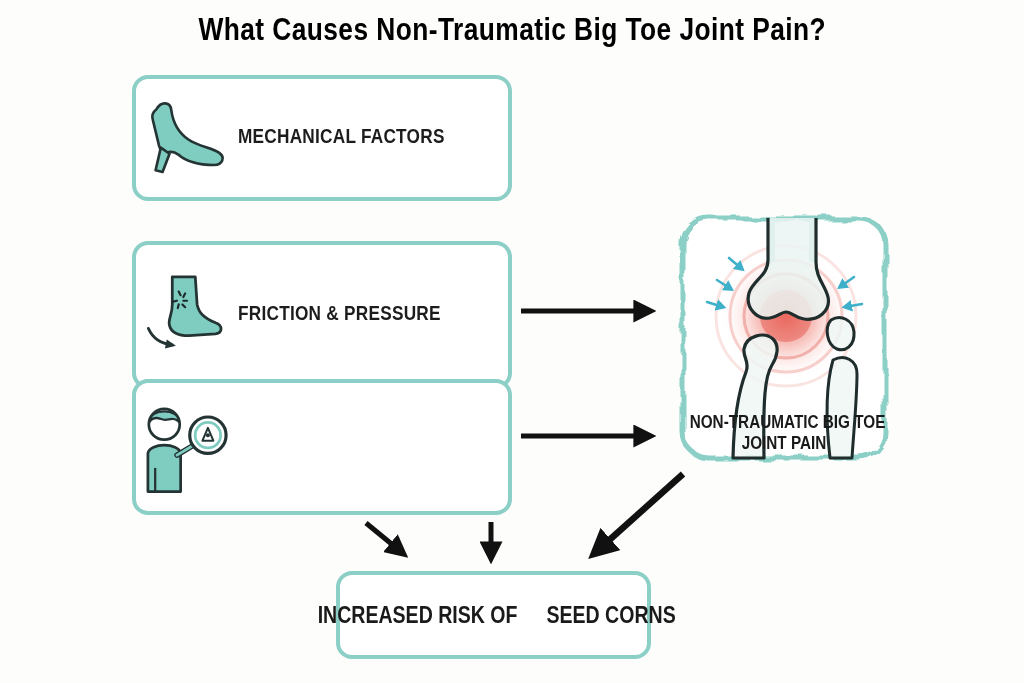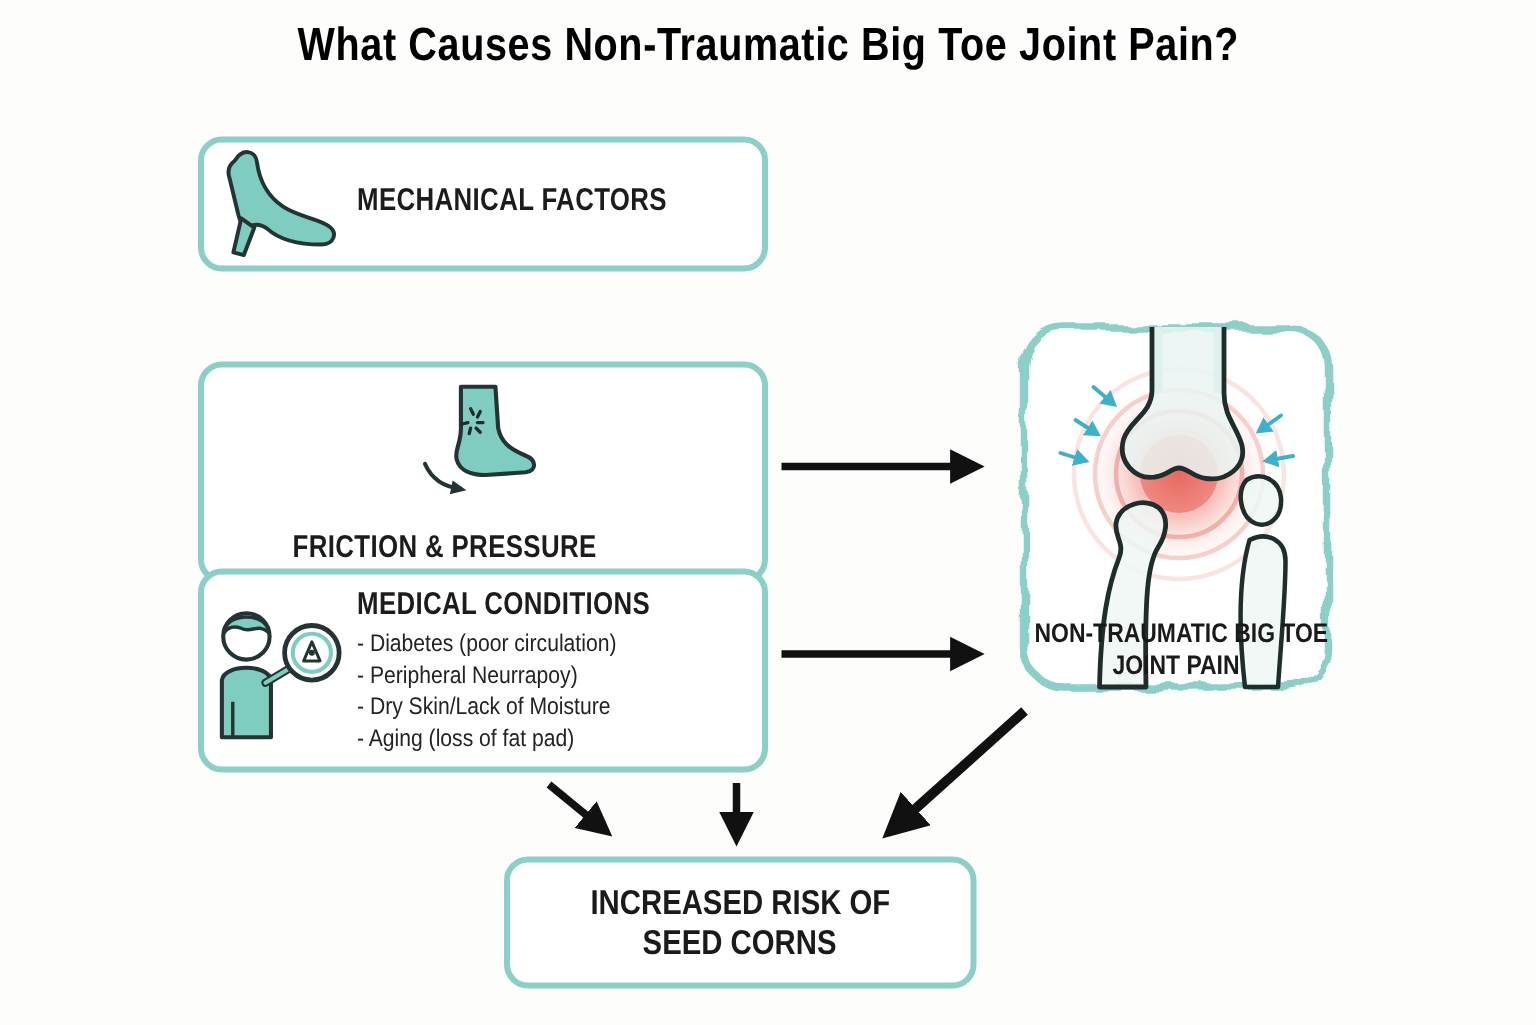--- a/index.html
+++ b/index.html
@@ -13,22 +13,22 @@
     text-align:center; font-size:31px; font-weight:bold; color:#000000;
     white-space:nowrap;
   }
   .title span { display:inline-block; transform:scaleX(0.85); transform-origin:50% 50%; letter-spacing:0.5px; }
 
   .cause-box {
     position:absolute; left:132px; width:380px;
     background:#ffffff; border:4px solid #8bcfc6; border-radius:16px;
     display:flex; align-items:center;
   }
-  .box1 { top:91px;  height:90px; }
-  .box2 { top:241px; height:148px;flex-direction:column; }
+  .box1 { top:75px;  height:126px; }
+  .box2 { top:241px; height:148px; }
   .box3 { top:379px; height:136px; }
   .icon-col { width:102px; display:flex; align-items:center; justify-content:center; flex:0 0 102px; }
   .text-col { flex:1; padding:6px 6px 6px 0; }
   .box-title {
     font-size:21px; font-weight:bold; color:#1c1c1c; white-space:nowrap;
     transform:scaleX(0.82); transform-origin:0 50%; margin-bottom:4px; letter-spacing:0.3px;
   }
   .cause-list { list-style:none; }
   .cause-list li {
     font-size:16px; line-height:21px; color:#232323; white-space:nowrap;
@@ -39,21 +39,21 @@
   .joint-box svg { position:absolute; left:0; top:0; }
   .joint-label {
     position:absolute; left:0; right:0; top:204px; text-align:center;
     font-weight:bold; font-size:18px; line-height:21px; color:#1a1a1a; white-space:nowrap;
   }
   .joint-label span { display:block; transform:scaleX(0.85); transform-origin:50% 50%; }
 
   .outcome-box {
     position:absolute; left:336px; top:571px; width:315px; height:88px;
     background:#ffffff; border:4px solid #8bcfc6; border-radius:16px;
-    display:flex; flex-direction:column; align-items:center; justify-content:center;
+    display:flex; flex-direction:row; align-items:center; justify-content:center;
   }
   .outcome-box span {
     display:block; font-weight:bold; font-size:23px; line-height:27px; color:#1a1a1a;
     transform:scaleX(0.85); transform-origin:50% 50%; white-space:nowrap;
   }
   .arrows { position:absolute; left:0; top:0; pointer-events:none; }
 </style>
 </head>
 <body>
 
@@ -101,29 +101,20 @@
         <path d="M14,27 C14,12 46,12 46,27 C38,20 34,28 26,24 C20,22 16,24 14,27 Z" fill="#7fccc0" stroke="#243434" stroke-width="2.5" stroke-linejoin="round"></path>
         <path d="M12,62 C14,50 46,50 48,62 L48,104 L12,104 Z" fill="#7fccc0" stroke="#243434" stroke-width="3" stroke-linejoin="round"></path>
         <line x1="20" y1="78" x2="20" y2="104" stroke="#243434" stroke-width="2.5"></line>
         <path d="M44,64 L64,52" stroke="#243434" stroke-width="6" stroke-linecap="round"></path>
         <path d="M44,64 L64,52" stroke="#7fccc0" stroke-width="3" stroke-linecap="round"></path>
         <circle cx="78" cy="42" r="20" fill="#ffffff" stroke="#243434" stroke-width="3.5"></circle>
         <circle cx="78" cy="42" r="14" fill="none" stroke="#7fccc0" stroke-width="3"></circle>
         <path d="M78,34 L84,48 L72,48 Z" fill="none" stroke="#243434" stroke-width="2.2" stroke-linejoin="round"></path>
         <circle cx="78" cy="42" r="2.2" fill="#243434"></circle>
       </svg>
-    </div>
-    <div class="text-col">
-      <div class="box-title">MEDICAL CONDITIONS</div>
-      <ul class="cause-list">
-        <li>- Diabetes (poor circulation)</li>
-        <li>- Peripheral Neurrapoy)</li>
-        <li>- Dry Skin/Lack of Moisture</li>
-        <li>- Aging (loss of fat pad)</li>
-      </ul>
     </div>
   </div>
 
   <div class="joint-box">
     <svg width="222" height="260" viewBox="0 0 222 260" aria-hidden="true">
       <defs>
         <filter id="wavy" x="-15%" y="-15%" width="130%" height="130%">
           <feTurbulence type="fractalNoise" baseFrequency="0.045" numOctaves="2" seed="7" result="n"></feTurbulence>
           <feDisplacementMap in="SourceGraphic" in2="n" scale="9"></feDisplacementMap>
         </filter>

